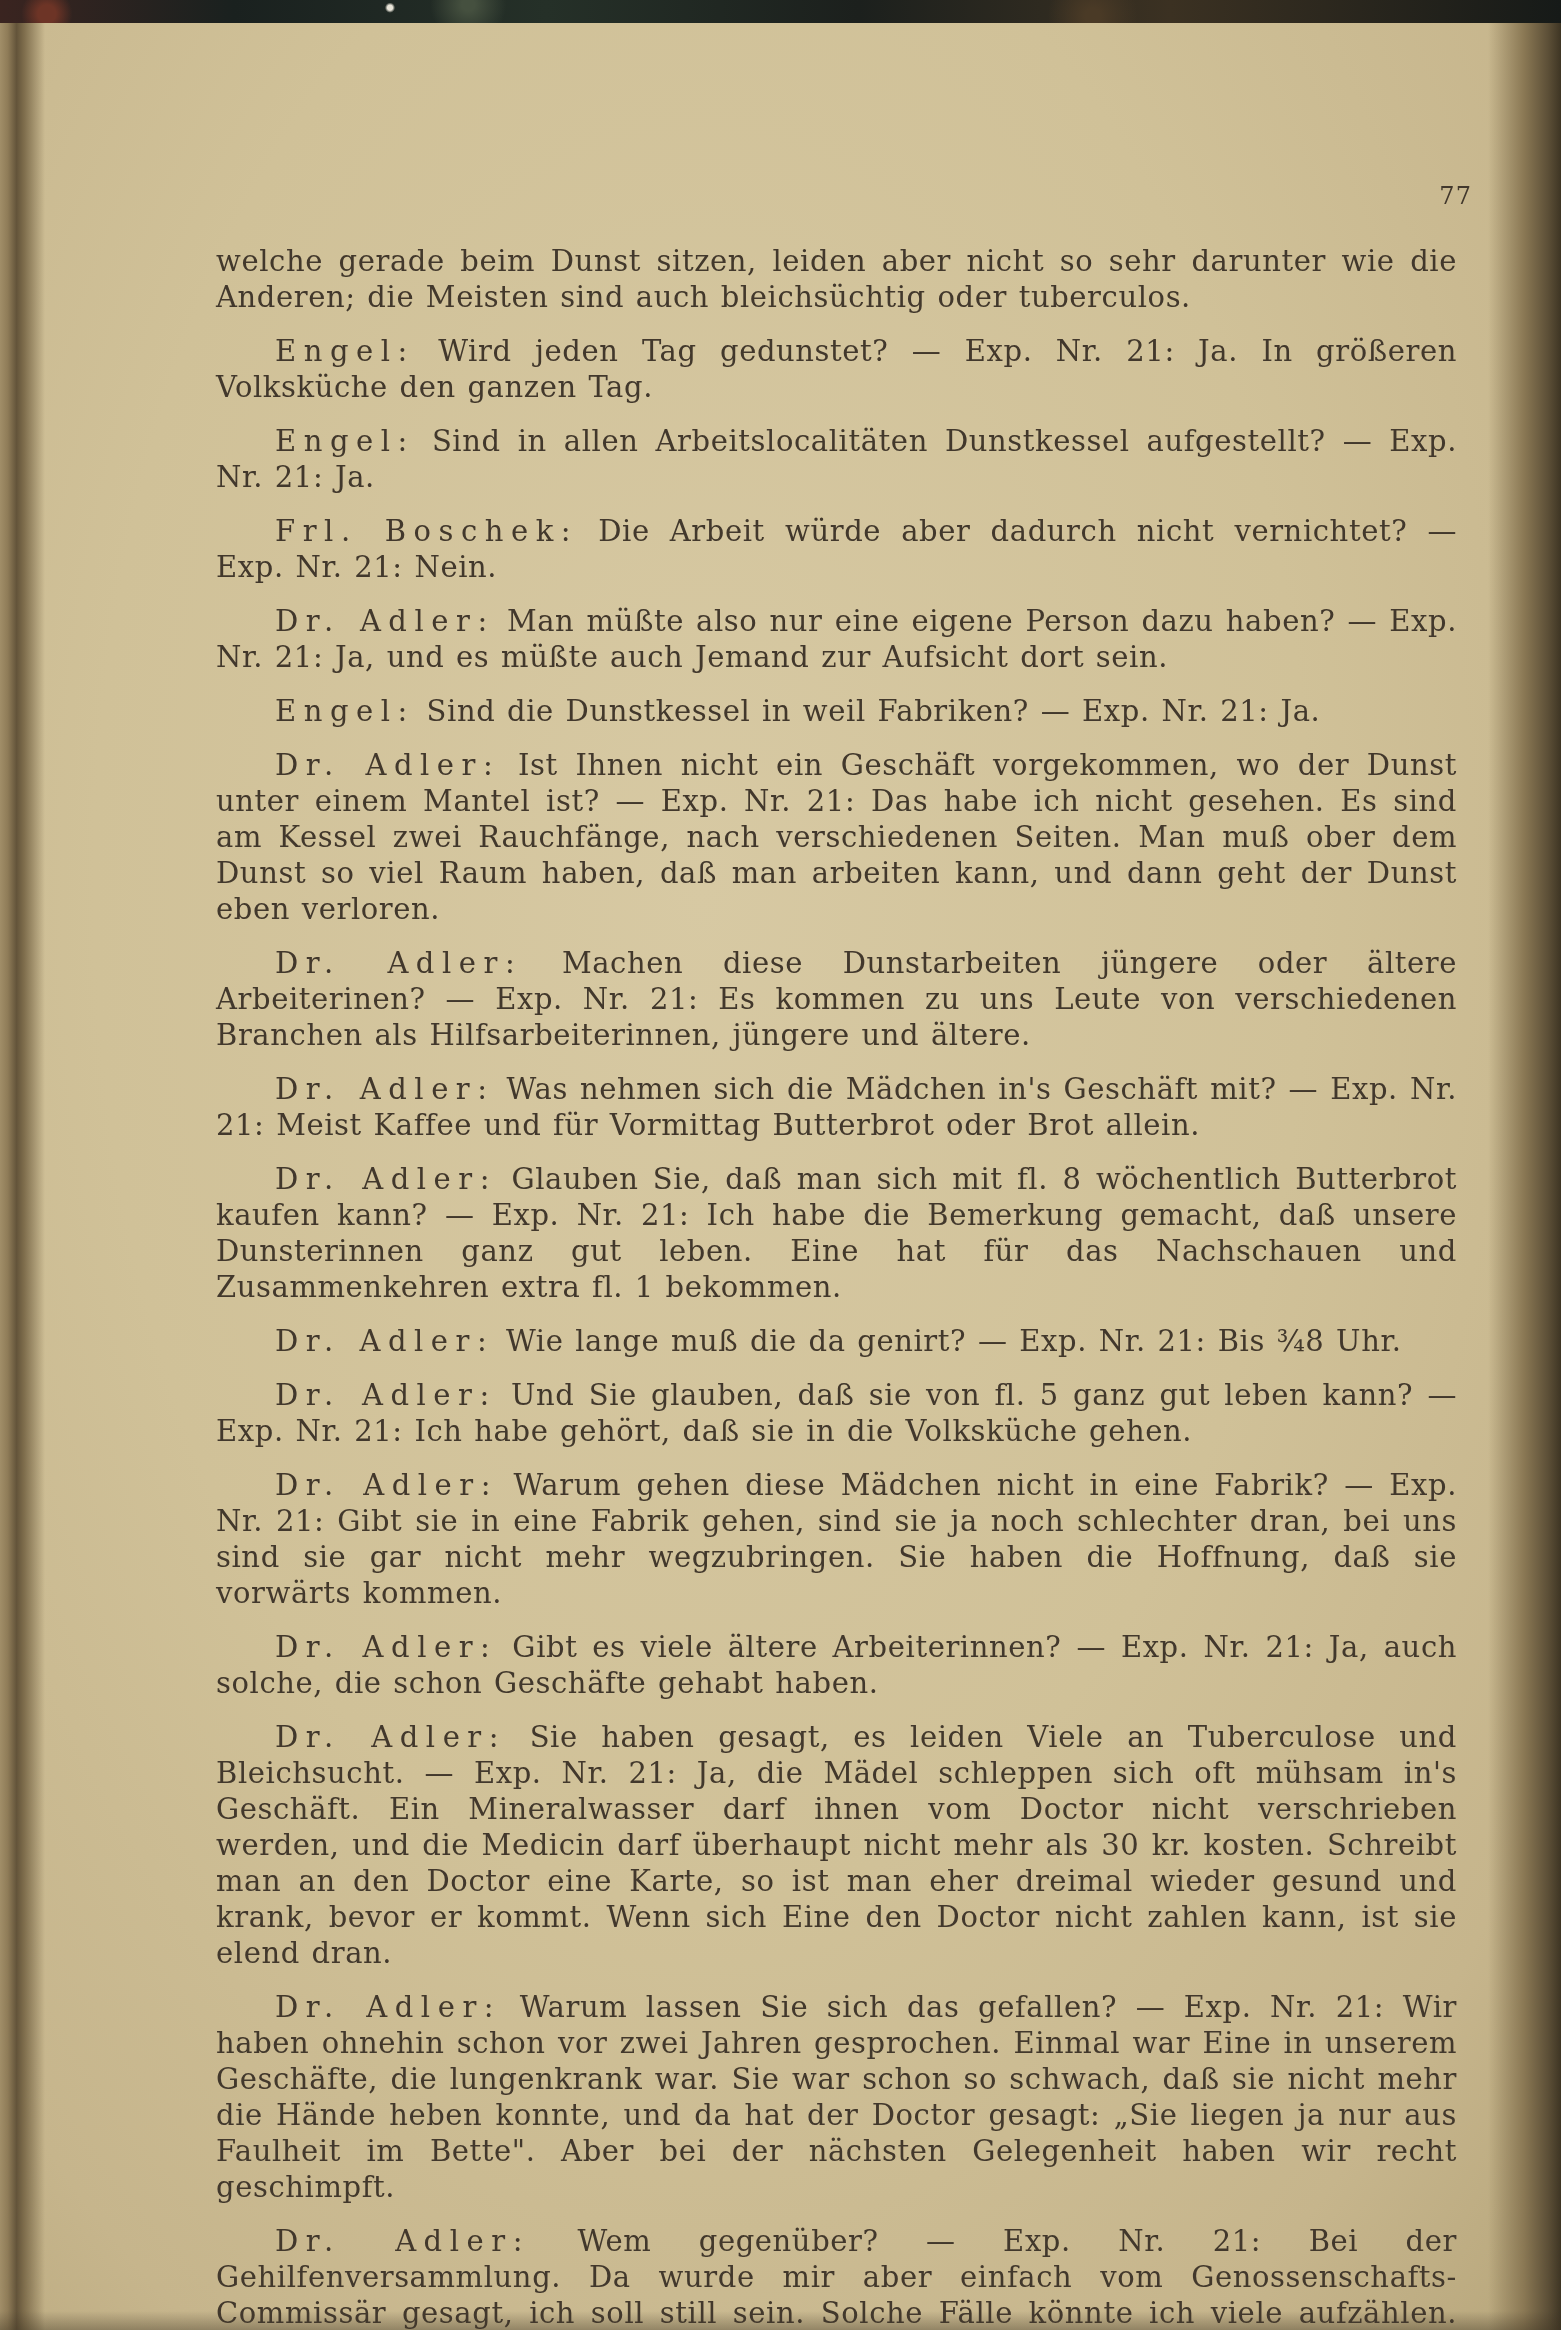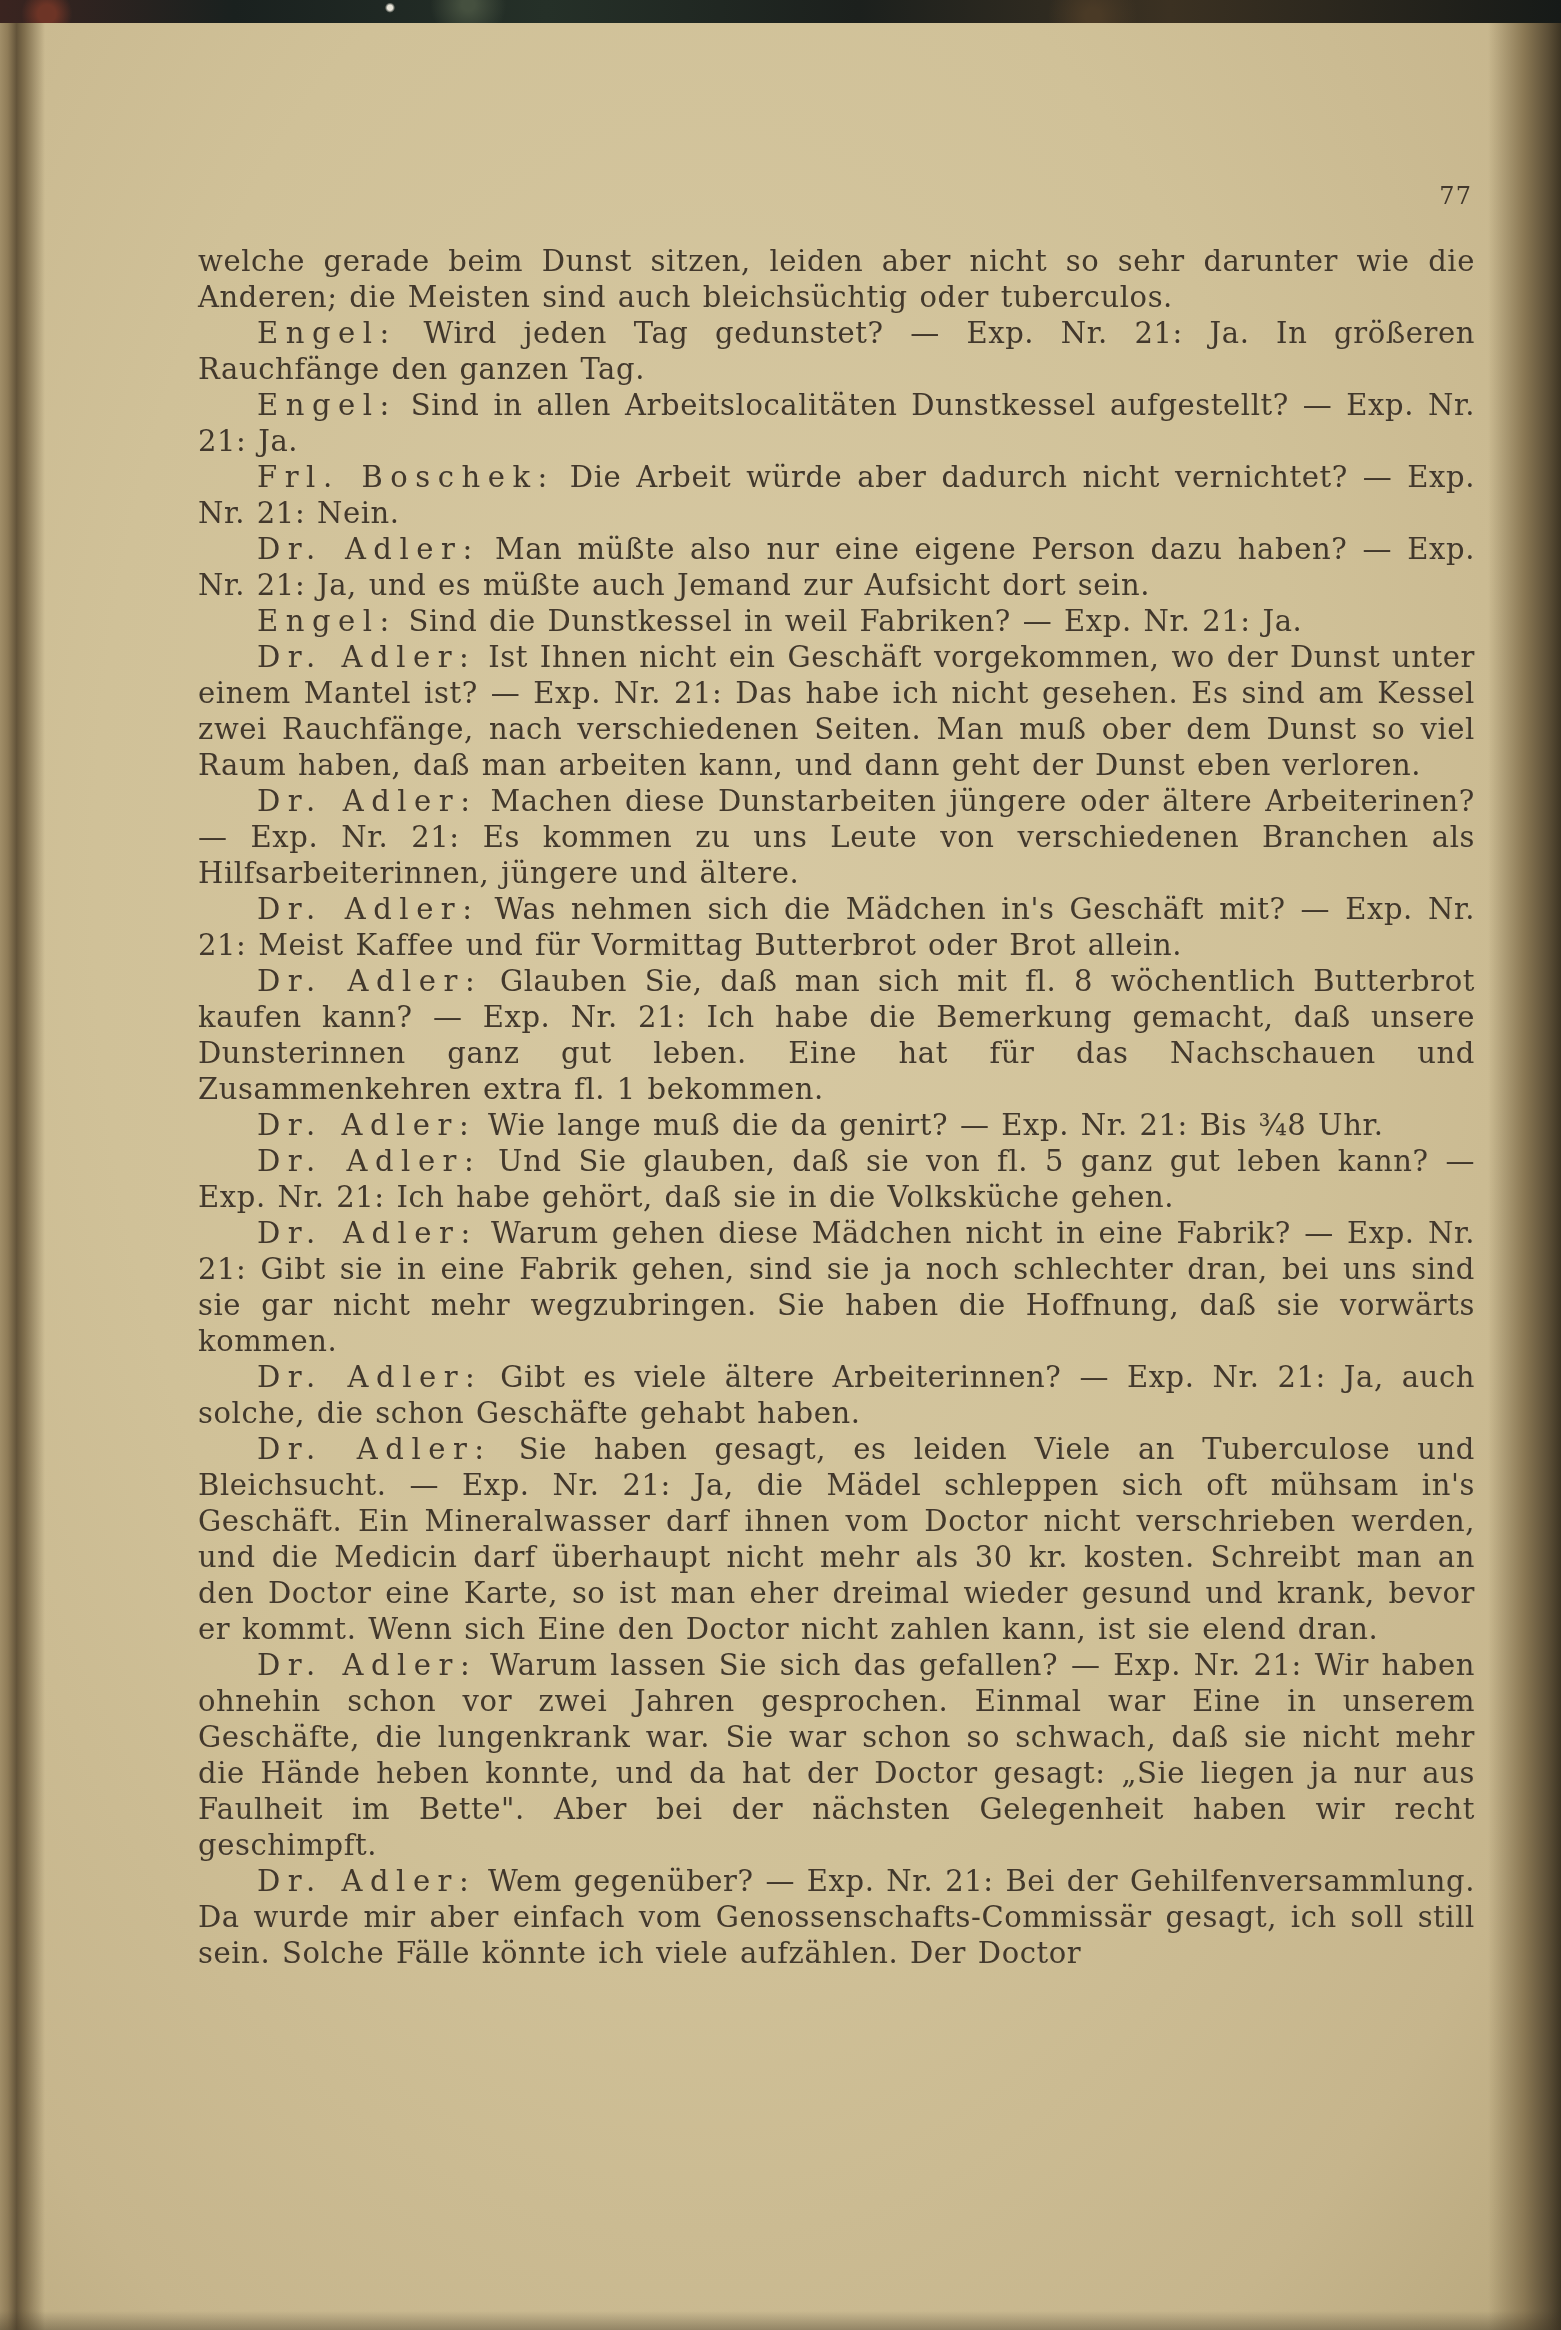--- a/index.html
+++ b/index.html
@@ -59,21 +59,21 @@
     width: 1277px;
     color: #42382c;
   }
   .page-number {
     text-align: right;
     font-size: 24px;
     letter-spacing: 1.3px;
     margin: 0 2.6px 33px 0;
   }
   .page-text p {
-    margin: 0;
+    margin: 18px;
     font-size: 29px;
     line-height: 36px;
     letter-spacing: 0.6px;
     word-spacing: 1.9px;
     text-align: justify;
   }
   .page-text p.indent {
     text-indent: 59px;
   }
   .speaker {
@@ -86,21 +86,21 @@
 <div class="page">
   <div class="edge-left"></div>
   <div class="edge-right"></div>
   <div class="edge-bottom"></div>
   <div class="cover-top"></div>
 
   <div class="page-inner">
     <div class="page-number">77</div>
     <div class="page-text">
         <p><span>welche gerade beim Dunst sitzen, leiden aber nicht so sehr darunter wie die Anderen; die Meisten sind auch bleichsüchtig oder tuberculos.</span></p>
-        <p class="indent"><span class="speaker">Engel:</span> <span>Wird jeden Tag gedunstet? — Exp. Nr. 21: Ja. In größeren Rauchfänge den ganzen Tag.</span></p>
+        <p class="indent"><span class="speaker">Engel:</span> <span>Wird jeden Tag gedunstet? — Exp. Nr. 21: Ja. In größeren Volksküche den ganzen Tag.</span></p>
         <p class="indent"><span class="speaker">Engel:</span> <span>Sind in allen Arbeitslocalitäten Dunstkessel aufgestellt? — Exp. Nr. 21: Ja.</span></p>
         <p class="indent"><span class="speaker">Frl. Boschek:</span> <span>Die Arbeit würde aber dadurch nicht vernichtet? — Exp. Nr. 21: Nein.</span></p>
         <p class="indent"><span class="speaker">Dr. Adler:</span> <span>Man müßte also nur eine eigene Person dazu haben? — Exp. Nr. 21: Ja, und es müßte auch Jemand zur Aufsicht dort sein.</span></p>
         <p class="indent"><span class="speaker">Engel:</span> <span>Sind die Dunstkessel in weil Fabriken? — Exp. Nr. 21: Ja.</span></p>
         <p class="indent"><span class="speaker">Dr. Adler:</span> <span>Ist Ihnen nicht ein Geschäft vorgekommen, wo der Dunst unter einem Mantel ist? — Exp. Nr. 21: Das habe ich nicht gesehen. Es sind am Kessel zwei Rauchfänge, nach verschiedenen Seiten. Man muß ober dem Dunst so viel Raum haben, daß man arbeiten kann, und dann geht der Dunst eben verloren.</span></p>
         <p class="indent"><span class="speaker">Dr. Adler:</span> <span>Machen diese Dunstarbeiten jüngere oder ältere Arbeiterinen? — Exp. Nr. 21: Es kommen zu uns Leute von verschiedenen Branchen als Hilfsarbeiterinnen, jüngere und ältere.</span></p>
         <p class="indent"><span class="speaker">Dr. Adler:</span> <span>Was nehmen sich die Mädchen in's Geschäft mit? — Exp. Nr. 21: Meist Kaffee und für Vormittag Butterbrot oder Brot allein.</span></p>
         <p class="indent"><span class="speaker">Dr. Adler:</span> <span>Glauben Sie, daß man sich mit fl. 8 wöchentlich Butterbrot kaufen kann? — Exp. Nr. 21: Ich habe die Bemerkung gemacht, daß unsere Dunsterinnen ganz gut leben. Eine hat für das Nachschauen und Zusammenkehren extra fl. 1 bekommen.</span></p>
         <p class="indent"><span class="speaker">Dr. Adler:</span> <span>Wie lange muß die da genirt? — Exp. Nr. 21: Bis ¾8 Uhr.</span></p>
         <p class="indent"><span class="speaker">Dr. Adler:</span> <span>Und Sie glauben, daß sie von fl. 5 ganz gut leben kann? — Exp. Nr. 21: Ich habe gehört, daß sie in die Volksküche gehen.</span></p>

